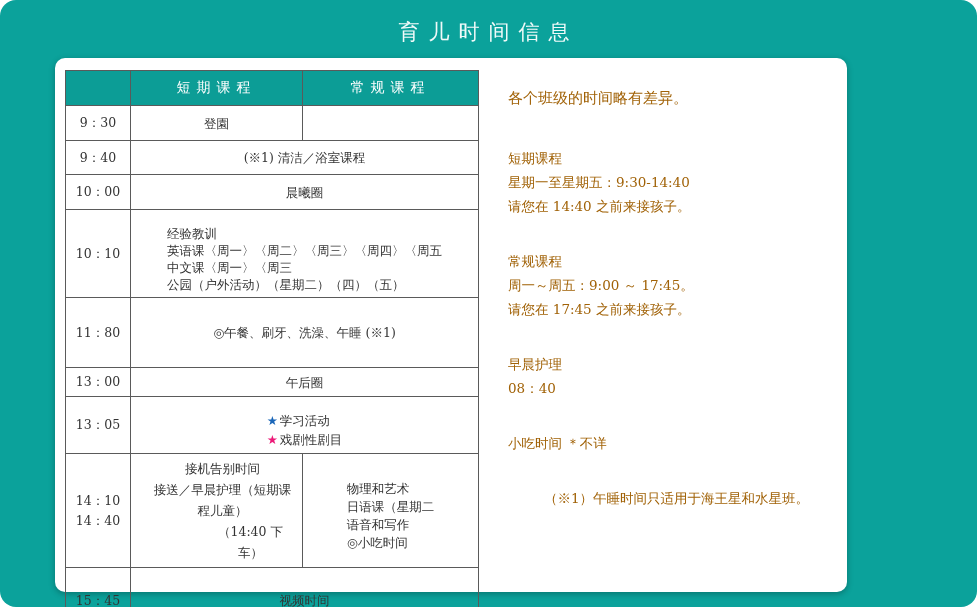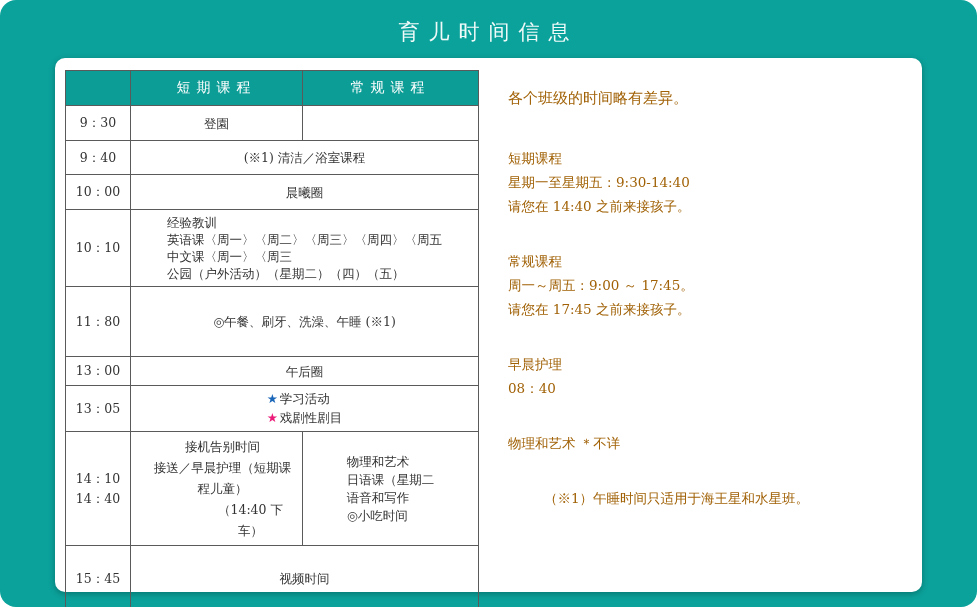--- a/index.html
+++ b/index.html
@@ -6,42 +6,42 @@
   body{font-family:"DejaVu Serif","Liberation Serif",serif;-webkit-font-smoothing:antialiased;}
   .canvas{position:relative;width:977px;height:607px;background:#0BA29B;border-radius:16px;overflow:hidden;}
 
   .page-title{
     position:absolute;top:18px;left:0;right:0;
     text-align:center;color:#F0FAF9;font-size:21px;
     letter-spacing:9px;font-weight:400;
   }
 
   .card{
-    position:absolute;left:55px;top:58px;width:867px;height:534px;
+    position:absolute;left:55px;top:58px;width:792px;height:534px;
     background:#ffffff;border-radius:10px;
     box-shadow:0 2px 6px rgba(0,0,0,.28);
   }
 
   
   .schedule{
     position:absolute;left:10px;top:12px;width:413px;
     border-collapse:collapse;table-layout:fixed;
     font-size:12.5px;color:#333;
   }
   .schedule col.c-time{width:65px;}
   .schedule col.c-short{width:172px;}
   .schedule col.c-regular{width:176px;}
   .schedule th,.schedule td{border:1px solid #5a5a5a;vertical-align:middle;}
   .schedule thead th{
     background:#0C9D96;color:#fff;font-weight:400;
     font-size:14px;letter-spacing:6px;height:32px;text-align:center;
   }
   .time-cell{text-align:center;padding:2px 0;line-height:20px;}
   .content-cell{text-align:center;padding:4px 8px;line-height:17px;}
-  .block{display:inline-block;text-align:left;}
+  .block{display:inline-block;text-align:left;margin-top:11px;}
   .short-lines{text-align:center;padding-left:12px;line-height:21px;}
   .short-lines div:nth-child(3){padding-left:56px;}
   .regular-lines{line-height:18px;}
   .star{margin-right:2px;}
   .star-blue{color:#1A66B8;}
   .star-pink{color:#EC1A78;}
   .stars-block{line-height:18.5px;}
 
   
   .schedule tbody tr:nth-child(1){height:35px;}
@@ -158,21 +158,21 @@
           <div class="info-section">
             <div>常规课程</div>
             <div>周一～周五：9:00 ～ 17:45。</div>
             <div>请您在 17:45 之前来接孩子。</div>
           </div>
           <div class="info-section">
             <div>早晨护理</div>
             <div>08：40</div>
           </div>
           <div class="info-section">
-            <div>物理和艺术 ＊不详</div>
+            <div>小吃时间 ＊不详</div>
           </div>
           <div class="info-section">
             <div>（※1）午睡时间只适用于海王星和水星班。</div>
           </div>
         </div>
     </div>
 
   </div>
 </div>
 

